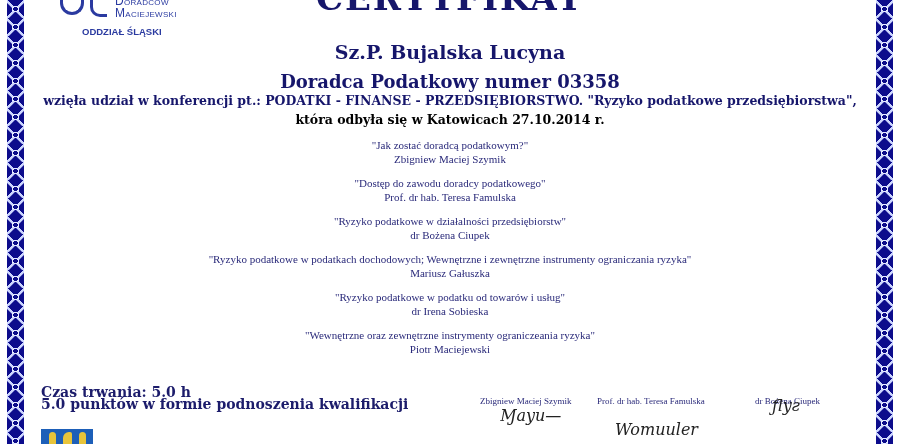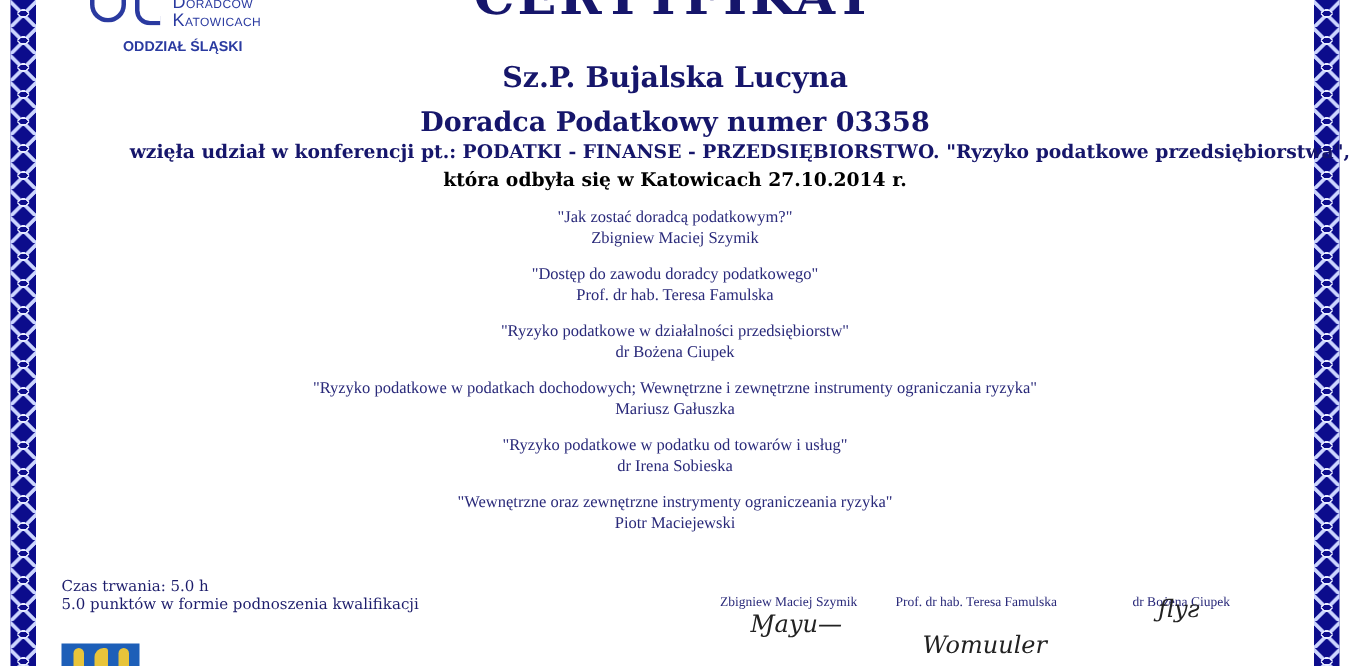--- a/index.html
+++ b/index.html
@@ -19,42 +19,42 @@
   .logo .mark { position:absolute; left:0; top:-6px; width:18px; height:18px; border:3px solid #2a3aa0; border-top:none; border-radius:0 0 12px 12px; }
   .logo .mark2 { position:absolute; left:30px; top:-8px; width:14px; height:22px; border-left:3px solid #2a3aa0; border-bottom:3px solid #2a3aa0; border-radius:0 0 0 10px; }
   .logo .l1, .logo .l2 { position:absolute; left:55px; font-family:"Liberation Sans", sans-serif; color:#2a3aa0; font-size:12px; letter-spacing:0.3px; white-space:nowrap; font-variant:small-caps; }
   .logo .l1 { top:-6px; }
   .logo .l2 { top:6px; }
   .logo .l3 { position:absolute; left:22px; top:26px; font-family:"Liberation Sans", sans-serif; font-weight:bold; color:#2a3aa0; font-size:9.5px; white-space:nowrap; }
   .title { position:absolute; left:0; width:900px; top:-22px; text-align:center; font-weight:bold; font-size:34px; color:#16166b; letter-spacing:2px; }
   .center { position:absolute; left:0; width:900px; text-align:center; white-space:nowrap; }
   .name { top:41px; font-size:19px; font-weight:bold; color:#16166b; }
   .number { top:71px; font-size:18px; font-weight:bold; color:#16166b; }
-  .conf1 { top:93px; font-size:12.5px; font-weight:bold; color:#16166b;text-align:right; }
+  .conf1 { top:93px; font-size:12.5px; font-weight:bold; color:#16166b; }
   .conf2 { top:112px; font-size:12.5px; font-weight:bold; color:#000000; }
   .lectures { position:absolute; left:0; width:900px; top:138px; text-align:center; font-family:"Liberation Serif", serif; font-size:11px; color:#2a2a7a; }
   .lecture { height:38px; line-height:14px; }
   .lecture:nth-child(2){ }
-  .footer-left { position:absolute; left:41px; top:386px; font-size:10px; font-weight:normal; color:#1c1c6b; line-height:12px; }
+  .footer-left { position:absolute; left:41px; top:386px; font-size:14px; font-weight:bold; color:#1c1c6b; line-height:12px; }
   .crest { position:absolute; left:41px; top:429px; width:52px; height:18px; background:#1d5fb8; overflow:hidden; }
   .crest span { position:absolute; top:3px; width:7px; height:15px; background:#e8c43a; border-radius:4px 4px 0 0; }
   .sig-names { position:absolute; top:396px; font-family:"Liberation Serif", serif; font-size:9px; color:#2a2a7a; white-space:nowrap; }
   .sig { position:absolute; font-family:"DejaVu Serif", serif; font-style:italic; color:#222; font-size:16px; }
 </style>
 </head>
 <body>
 
 <div class="border left"></div>
 <div class="border right"></div>
 
 <div class="logo">
   <div class="mark"></div>
   <div class="mark2"></div>
   <div class="l1">Doradców</div>
-  <div class="l2">Katowicach</div>
+  <div class="l2">Maciejewski</div>
   <div class="l3">ODDZIAŁ ŚLĄSKI</div>
 </div>
 
 <div class="title">CERTYFIKAT</div>
 <div class="center name">Sz.P. Bujalska Lucyna</div>
 <div class="center number">Doradca Podatkowy numer 03358</div>
 <div class="center conf1">wzięła udział w konferencji pt.: PODATKI - FINANSE - PRZEDSIĘBIORSTWO. "Ryzyko podatkowe przedsiębiorstwa",</div>
 <div class="center conf2">która odbyła się w Katowicach 27.10.2014 r.</div>
 
 <div class="lectures">

